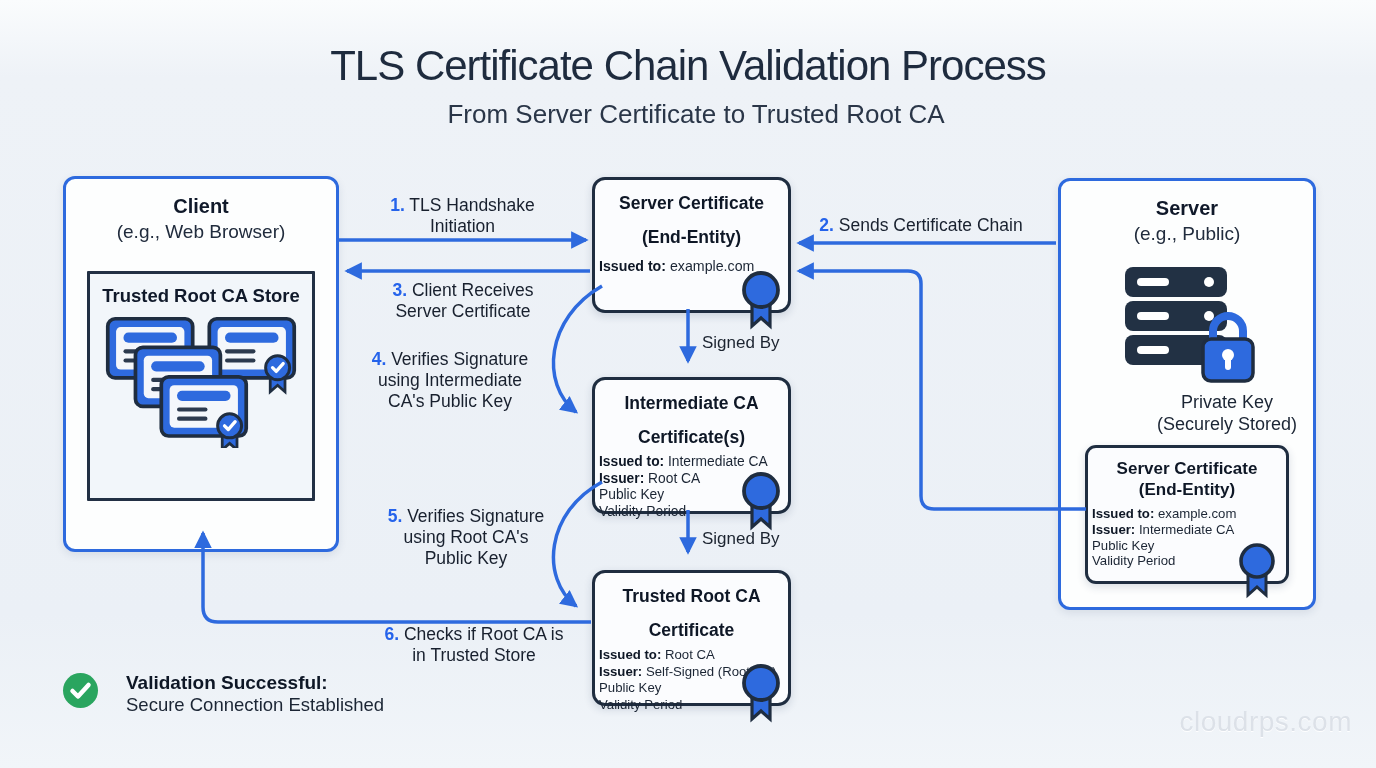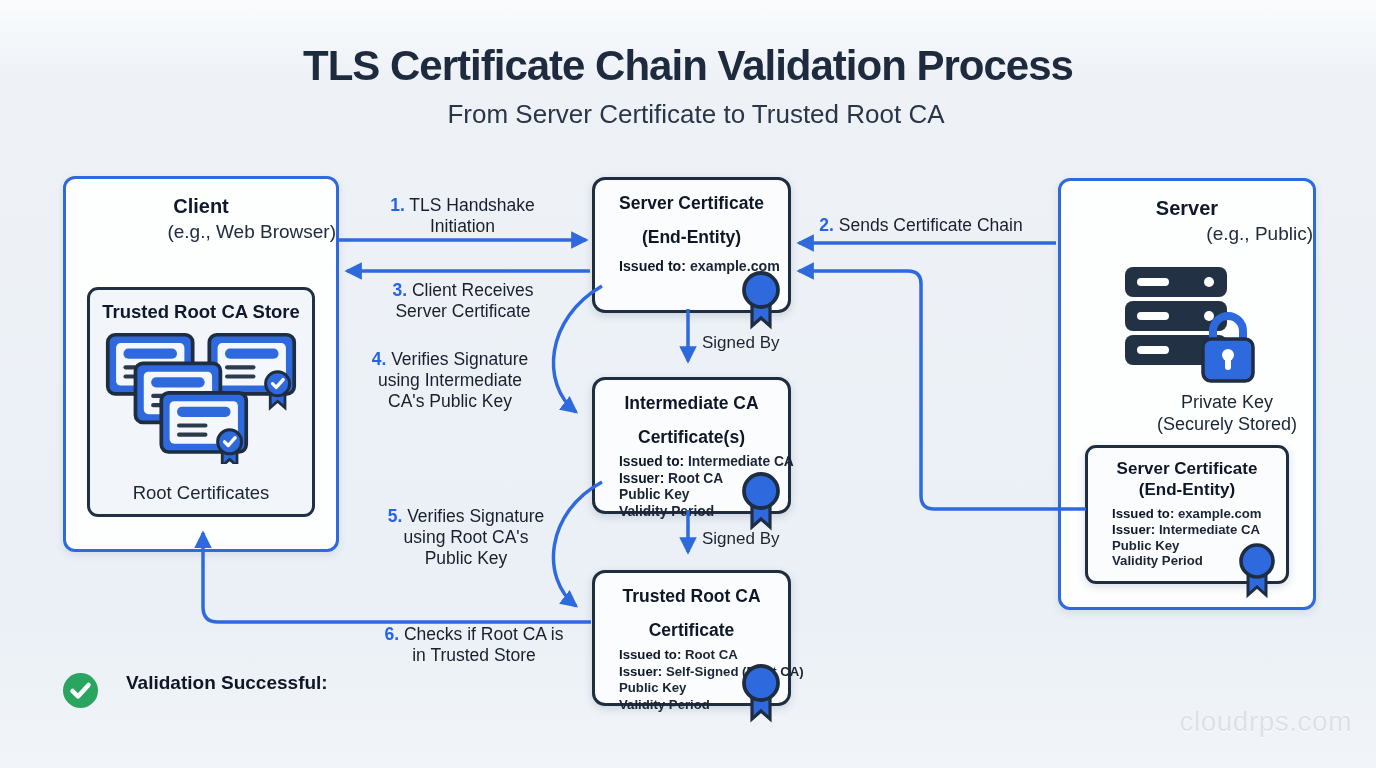--- a/index.html
+++ b/index.html
@@ -4,39 +4,39 @@
 <style>
   html,body{margin:0;padding:0;}
   #stage{
     position:relative;width:1376px;height:768px;overflow:hidden;
     font-family:"Liberation Sans",sans-serif;
     background:linear-gradient(180deg,#fafcfd 0%,#eef2f7 10%,#ebf0f6 80%,#f1f5f9 100%);
     color:#18202e;
   }
   .abs{position:absolute;}
   
-  .main-title{left:0;right:0;top:42px;text-align:center;font-size:42px;font-weight:700;
+  .main-title{left:0;right:0;top:42px;text-align:center;font-size:42px;font-weight:400;
     color:#1e2b3e;letter-spacing:-1px;}
   .sub-title{left:16px;right:0;top:99px;text-align:center;font-size:26px;font-weight:400;color:#2a3648;}
   
   .box-blue{background:#fdfefe;border:3px solid #2e6ade;border-radius:12px;
     box-shadow:0 3px 8px rgba(30,50,90,.10);}
   .box-navy{background:#fbfcfe;border:3.5px solid #1f2d40;border-radius:13px;
     box-shadow:0 3px 8px rgba(30,50,90,.16);}
   
   .entity-title{text-align:center;font-size:20px;font-weight:800;color:#10192a;margin-top:16px;}
-  .entity-sub{text-align:right;font-size:19px;color:#212c3d;margin-top:3px;}
-  .store-box{left:21px;top:108px;width:222px;height:224px;border:3px solid #22304433;
-    border:3px solid #223044;border-radius:11px;background:#f2f6fa;}
+  .entity-sub{text-align:center;font-size:19px;color:#212c3d;margin-top:3px;}
+  .store-box{left:21px;top:92px;width:222px;height:224px;border:3px solid #22304433;
+    border:3px solid #223044;border-radius:1px;background:#f2f6fa;}
   .store-title{text-align:center;font-size:18.5px;font-weight:800;color:#10192a;margin-top:11px;}
   .store-caption{position:absolute;left:0;right:0;bottom:10px;text-align:center;font-size:18.5px;color:#1b2534;}
   .pk-line{text-align:center;font-size:18px;color:#1b2534;line-height:22px;}
   
   .cert-title{text-align:center;font-weight:800;color:#0e1726;line-height:22px;}
-  .cert-rows{margin-top:6px;padding-left:24px;color:#1b2534;font-weight:bold;}
+  .cert-rows{margin-top:6px;padding-left:4px;color:#1b2534;}
   .cert-rows div{white-space:nowrap;}
   .cert-rows b{color:#0e1726;}
   .cb-mid .cert-title{font-size:17.5px;margin-top:12px;}
   .cb-mid .cert-rows{font-size:13.8px;line-height:16.5px;}
   .cb-inner .cert-title{font-size:17px;margin-top:10px;line-height:21px;}
   .cb-inner .cert-rows{font-size:13.2px;line-height:15.8px;}
   .seal{position:absolute;pointer-events:none;}
   
   .step{position:absolute;text-align:center;font-size:17.5px;font-weight:500;
     color:#18202e;line-height:21px;}
@@ -82,21 +82,20 @@
           </g>
         </defs>
         <use href="#cert" x="4" y="3"></use>
         <use href="#cert" x="114" y="3"></use>
         <use href="#cert-seal" x="188" y="56"></use>
         <use href="#cert" x="34" y="34"></use>
         <use href="#cert" x="62" y="66"></use>
         <use href="#cert-seal" x="136" y="119"></use>
       </svg>
 
-      <div class="store-caption">Root Certificates</div>
     </div>
   </div>
 
   <div class="abs box-blue" style="left:1058px;top:178px;width:252px;height:426px;">
     <div class="entity-title">Server</div>
     <div class="entity-sub">(e.g., Public)</div>
 
     <svg class="abs" style="left:58px;top:82px;" width="142" height="124" viewBox="0 0 142 124">
       <rect x="6" y="4" width="102" height="30" rx="8" fill="#223144"></rect>
       <rect x="18" y="15" width="32" height="8" rx="4" fill="#ffffff"></rect>
@@ -199,20 +198,21 @@
   <div class="signed-by" style="left:702px;top:333px;">Signed By</div>
   <div class="signed-by" style="left:702px;top:529px;">Signed By</div>
 
   <div class="abs" style="left:62px;top:672px;display:flex;align-items:flex-start;gap:27px;">
     <svg width="37" height="37" viewBox="0 0 37 37">
       <circle cx="18.5" cy="18.5" r="17.5" fill="#2aa55f"></circle>
       <path d="M10.5 19 L16 24.5 L26.5 13" stroke="#ffffff" stroke-width="4.5" fill="none" stroke-linecap="round" stroke-linejoin="round"></path>
     </svg>
     <div class="validation-text">
       <b>Validation Successful:</b>
+      <div>Secure Connection Established</div>
     </div>
   </div>
 
   <div class="abs watermark">cloudrps.com</div>
 
   <svg id="arrow-layer" width="1376" height="768" viewBox="0 0 1376 768">
     <defs>
       <marker id="ah" viewBox="0 0 10 10" refX="8.5" refY="5" markerWidth="5" markerHeight="5" orient="auto-start-reverse">
         <path d="M0 0 L10 5 L0 10 z" fill="#2e6ade"></path>
       </marker>

